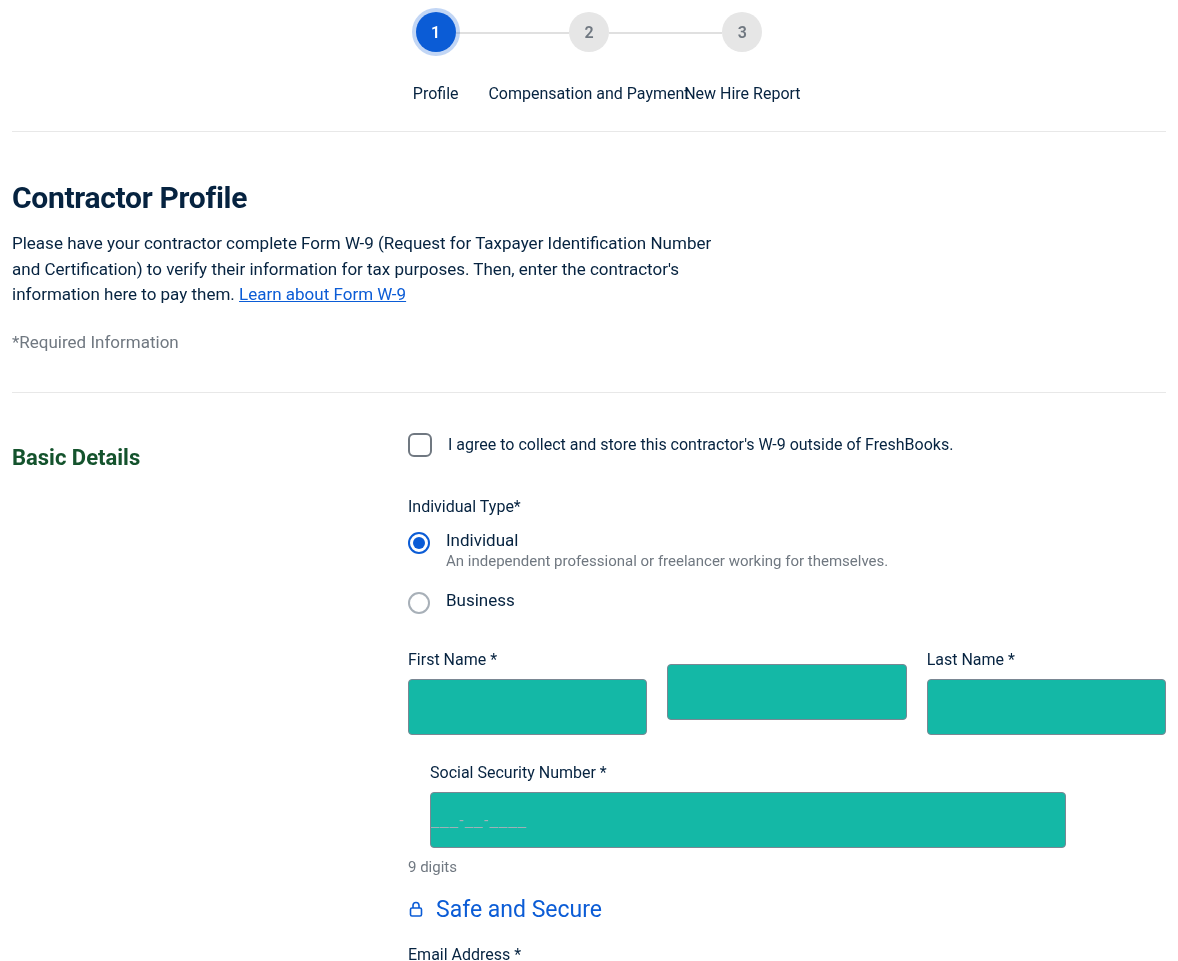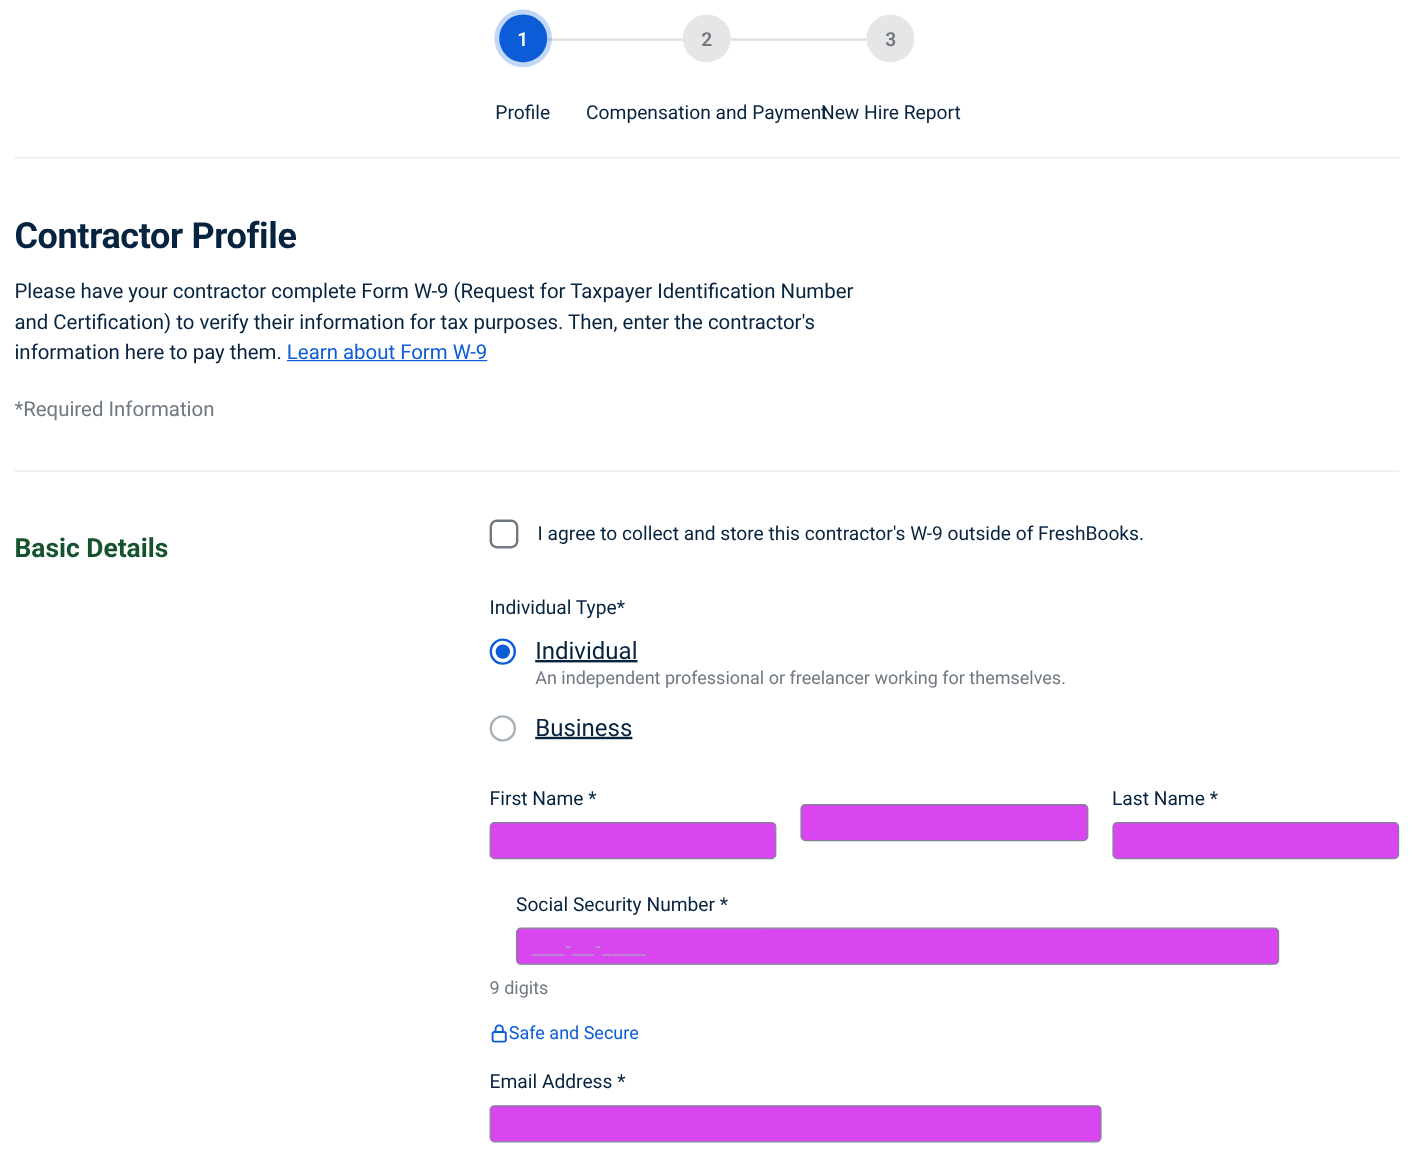--- a/index.html
+++ b/index.html
@@ -174,24 +174,23 @@
       content: "";
       position: absolute;
       left: 3px;
       top: 3px;
       width: 12px;
       height: 12px;
       background: #0b5cd6;
       border-radius: 50%;
     }
     .radio-text .radio-title {
-      font-size: 20px;
+      font-size: 17px;
       color: #062340;
       margin-bottom: 2px;
-      text-decoration: underline;
     }
     .radio-text .radio-desc {
       font-size: 15px;
       color: #707881;
     }
 
     .name-grid {
       display: flex;
       gap: 20px;
       margin-bottom: 28px;
@@ -204,27 +203,27 @@
       display: flex;
       flex-direction: column;
     }
     .field .lbl {
       font-size: 16px;
       color: #062340;
       margin-bottom: 10px;
     }
     .text-input {
       width: 100%;
-      height: 31px;
+      height: 56px;
       border: 1px solid #7a8793;
       border-radius: 4px;
-      padding: 0 12px;
+      padding: 0 0;
       font-size: 15px;
       color: #062340;
-      background: #d946ef;
+      background: #14b8a6;
     }
     .text-input::placeholder {
       color: #a8b0b8;
       letter-spacing: 1px;
     }
 
     .ssn-wrap {
       margin-bottom: 8px;
       margin-left: 22px;
     }
@@ -234,23 +233,23 @@
     .hint {
       font-size: 15px;
       color: #707881;
       margin-top: 10px;
       margin-bottom: 20px;
     }
 
     .safe-secure {
       display: inline-flex;
       align-items: center;
-      gap: 0;
+      gap: 12px;
       color: #0b5cd6;
-      font-size: 15px;
+      font-size: 23px;
       margin-bottom: 22px;
       cursor: pointer;
     }
     .lock-icon {
       width: 16px;
       height: 18px;
       display: inline-block;
     }
     .lock-icon svg {
       display: block;

